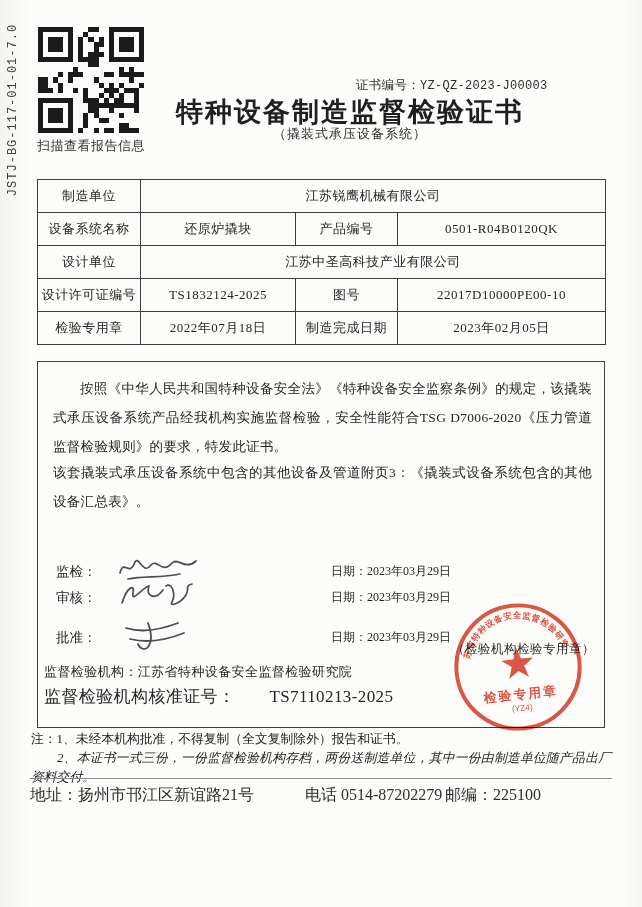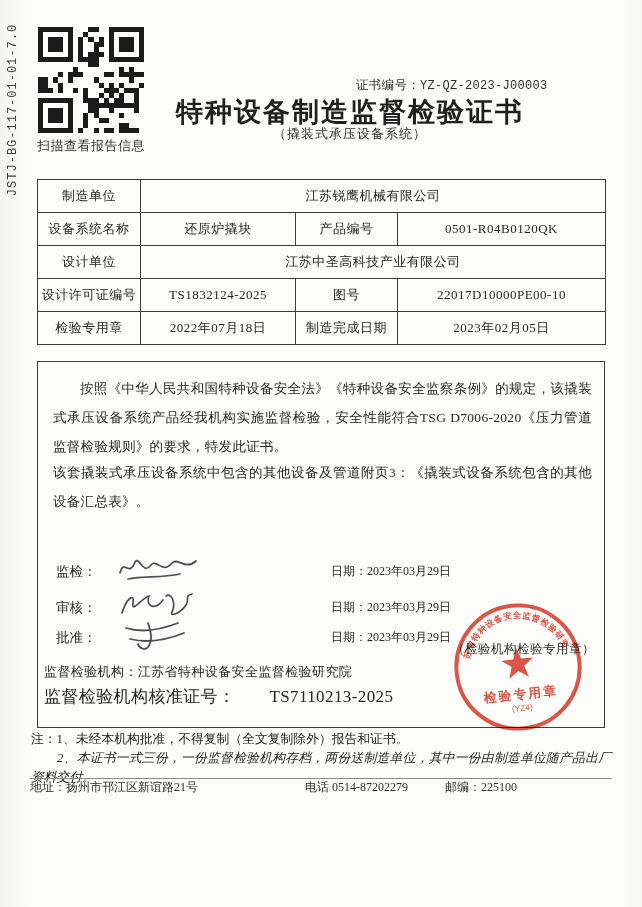--- a/index.html
+++ b/index.html
@@ -32,32 +32,32 @@
   table.info { position:absolute; left:37px; top:179px; width:568px; border-collapse:collapse; table-layout:fixed;padding-left:48px; }
   table.info td {
     border:1.5px solid #3d3d3d; height:33px; text-align:center; vertical-align:middle;
     font-size:13px; color:#262626; padding:0 3px; letter-spacing:0.5px; overflow:hidden;
   }
   .body-box { position:absolute; left:37px; top:361px; width:568px; height:367px; border:1.5px solid #3d3d3d; }
   .para { position:absolute; left:15px; width:539px; font-size:13.5px; line-height:29px; text-align:justify; color:#262626; letter-spacing:0.3px; }
   .p1 { top:12px; text-indent:27px; }
   .p2 { top:96px; }
   .sig-row { position:absolute; left:18px; width:535px; height:30px; }
-  .sig-row.r0 { top:196px; } .sig-row.r1 { top:232px; } .sig-row.r2 { top:262px; }
+  .sig-row.r0 { top:196px; } .sig-row.r1 { top:222px; } .sig-row.r2 { top:262px; }
   .sig-role { position:absolute; left:0; top:5px; font-size:13.5px; color:#262626; }
   .sig-ink { position:absolute; left:58px; top:-6px; }
   .sig-date { position:absolute; left:275px; top:5px; font-size:12px; color:#262626; white-space:nowrap; }
   .seal-note { position:absolute; top:279px; right:9px; font-size:12.5px; color:#2a2a2a; letter-spacing:0.5px; }
   .org-line { position:absolute; top:301px; left:6px; font-size:13px; color:#262626; letter-spacing:0.4px; }
   .org-cert { position:absolute; top:323px; left:6px; font-size:17px; color:#262626; letter-spacing:0.4px; }
   .org-cert .val { margin-left:34px; }
   .stamp { position:absolute; left:414px; top:239px; width:132px; height:132px; opacity:0.88; mix-blend-mode:multiply; transform:rotate(-6deg); }
   .notes { position:absolute; left:31px; top:730px; width:580px; font-size:12.8px; line-height:19px; color:#222; text-align:justify; }
   .notes .n2 { text-indent:26px;font-style:italic; }
-  .addr { position:absolute; left:30px; top:778px; width:582px; border-top:1.2px solid #8a8a8a; display:flex; font-size:12px; color:#2e2e2e; }
+  .addr { position:absolute; left:30px; top:778px; width:582px; border-top:1.2px solid #8a8a8a; padding-top:6px; display:flex; font-size:16px; color:#2e2e2e; }
   .addr .a1 { width:275px; } .addr .a2 { width:140px; } .addr .a3 { flex:1; }
 </style>
 </head>
 <body>
 
 <div class="page">
 
   <div class="vcode">JSTJ-BG-117-01-01-7.0</div>
 
   <svg class="qr" id="qr-svg" viewBox="0 0 105 105" shape-rendering="crispEdges">

